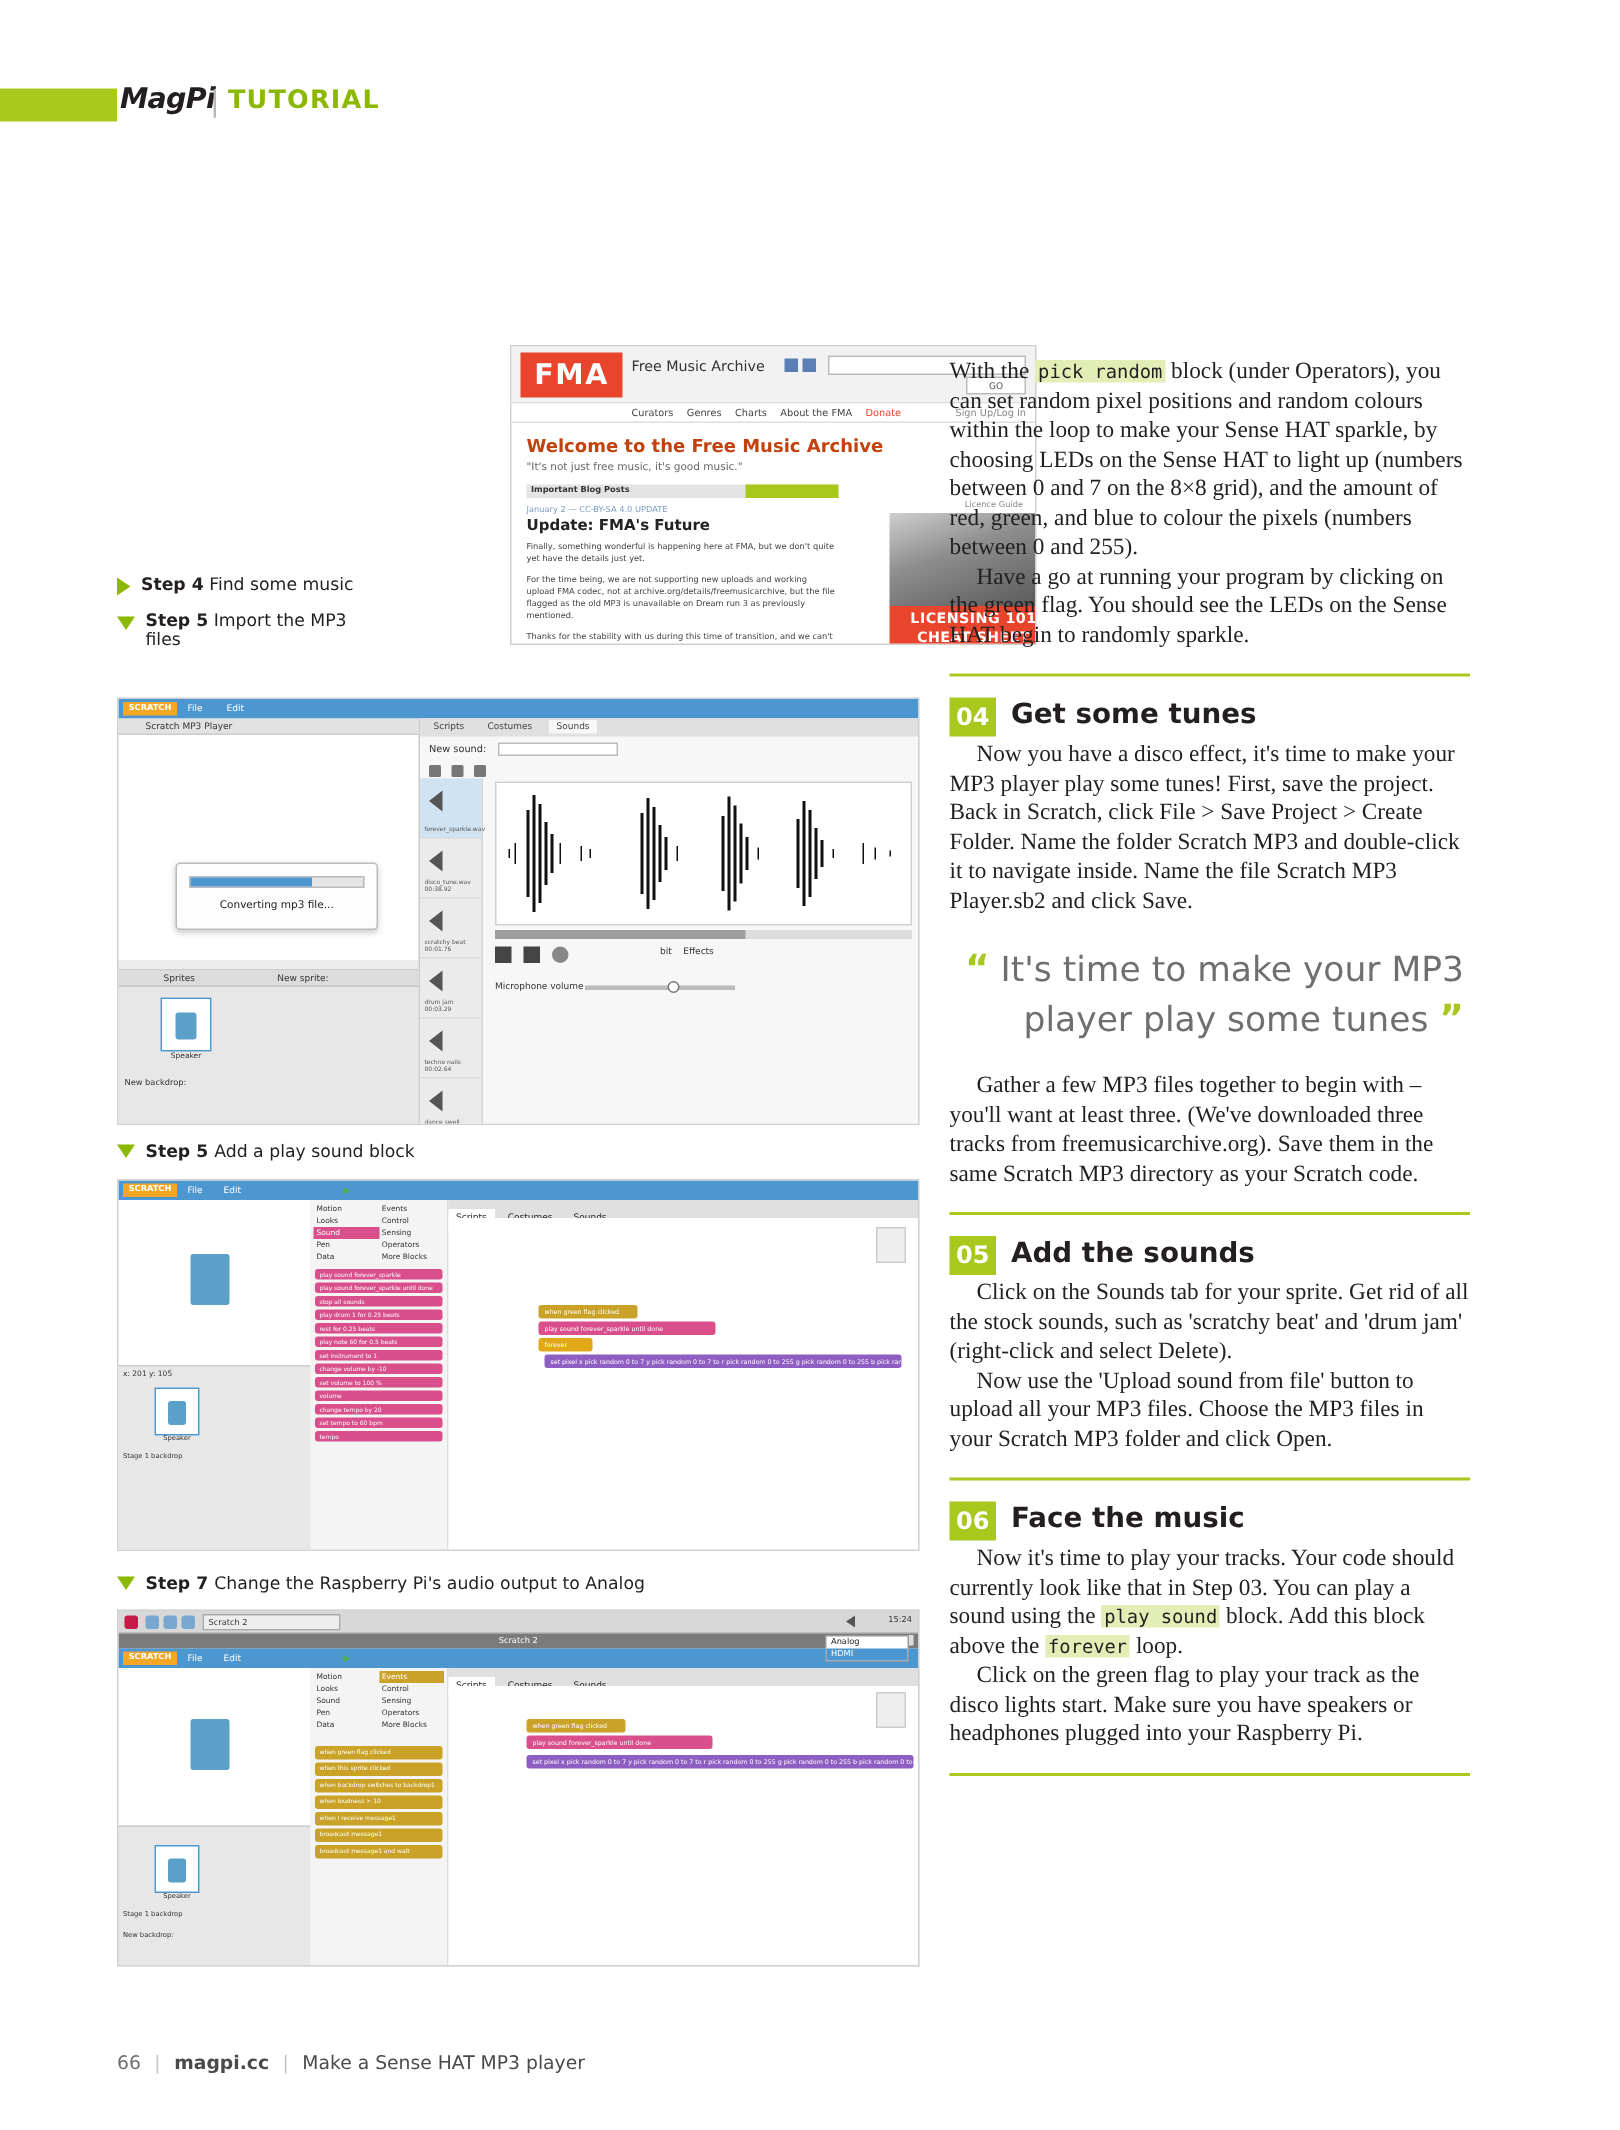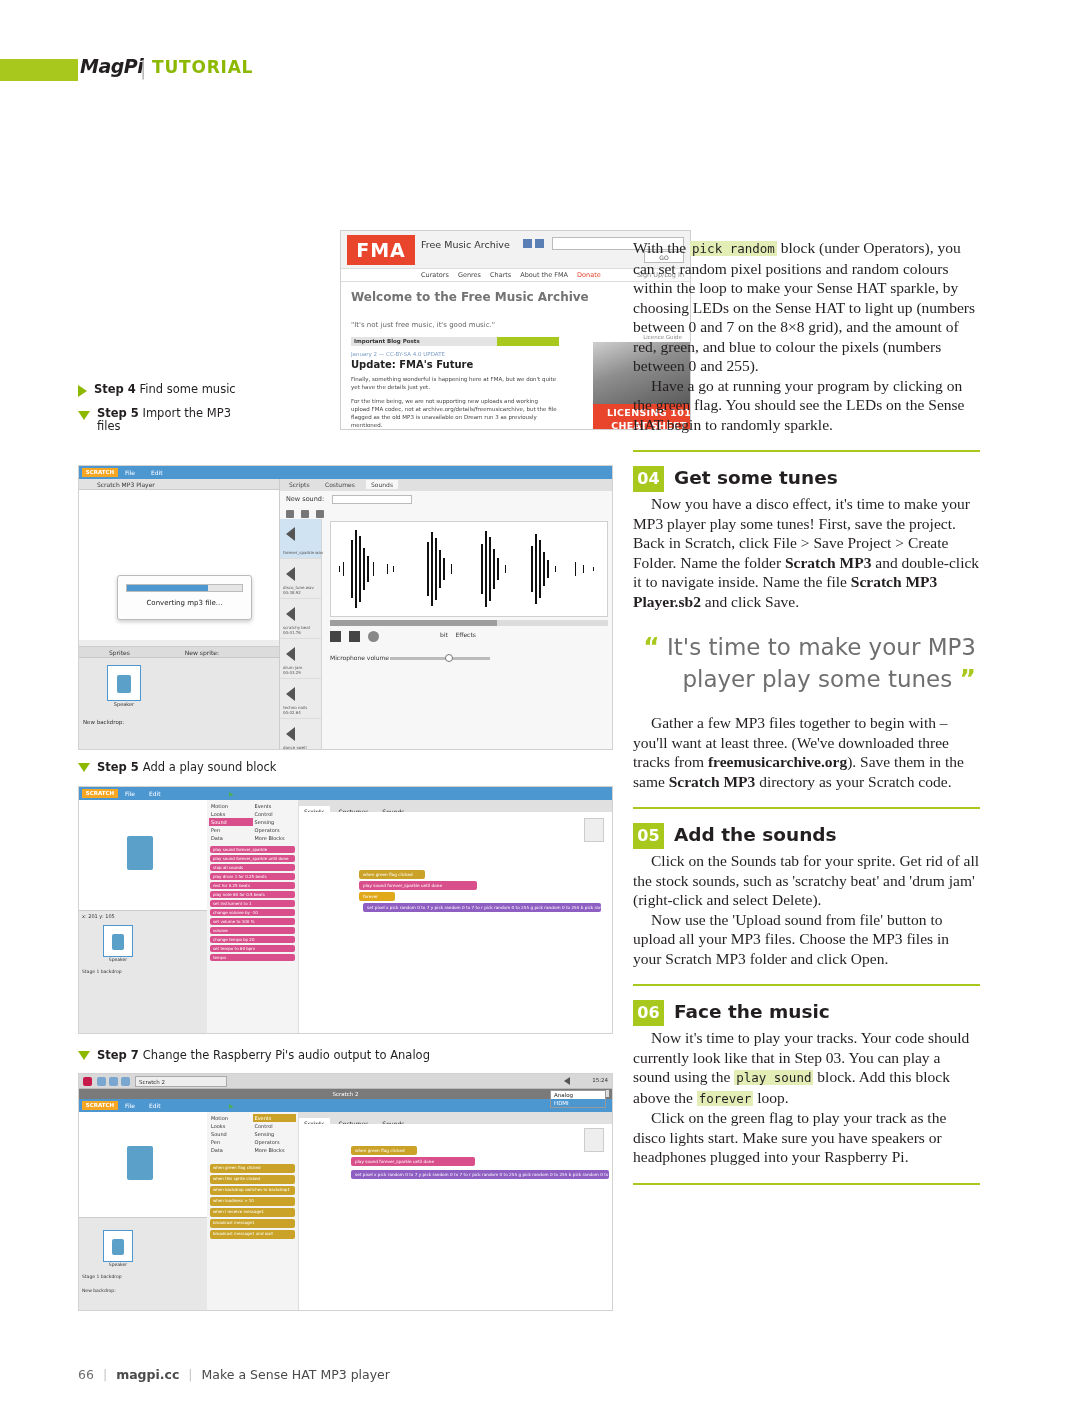--- a/index.html
+++ b/index.html
@@ -148,22 +148,22 @@
     height: 13px; background: #ffffff; border-bottom: 1px solid #ddd;
     font-family: "DejaVu Sans", sans-serif; font-size: 6.5px; color: #444;
     display: flex; align-items: center; gap: 9px; padding-left: 80px;
     position: relative;
   }
   .fma-nav .login { position:absolute; right: 6px; color:#888; }
   .fma-nav .donate { color:#e8452c; }
   .fma-body { padding: 8px 10px; position: relative; height: 148px; }
   .fma-h1 {
     font-family: "DejaVu Sans", sans-serif;
-    font-weight: bold; font-size: 12px; color: #737373;
-    margin-bottom: 17px;
+    font-weight: bold; font-size: 12px; color: #c2410c;
+    margin-bottom: 3px;
   }
   .fma-sub { font-size: 7px; color: #666; font-family: "DejaVu Sans", sans-serif; margin-bottom: 8px;}
   .fma-greenbar {
     height: 9px; background: #e4e4e4;
     position: relative; margin-bottom: 5px; width: 208px;
   }
   .fma-greenbar span {
     position: absolute; left: 3px; top: 1px;
     font-size: 5.5px; color:#333; font-family: "DejaVu Sans", sans-serif;
     font-weight: bold;
@@ -392,21 +392,21 @@
     text-align: right;
     margin: 20px 0 18px;
     position: relative;
     padding: 0 4px;
   }
   .pullquote .qm {
     color: #a8c81e;
     font-weight: bold;
     font-size: 25px;
   }
-  b.strong { font-weight: bold; }
+  b.strong { font-weight: normal; }
 
   
   .footer {
     position: absolute;
     left: 78px; bottom: 38px;
     display: flex; align-items: center;
     font-family: "DejaVu Sans", sans-serif;
     font-size: 12.5px;
     color: #4a4a4a;
   }

